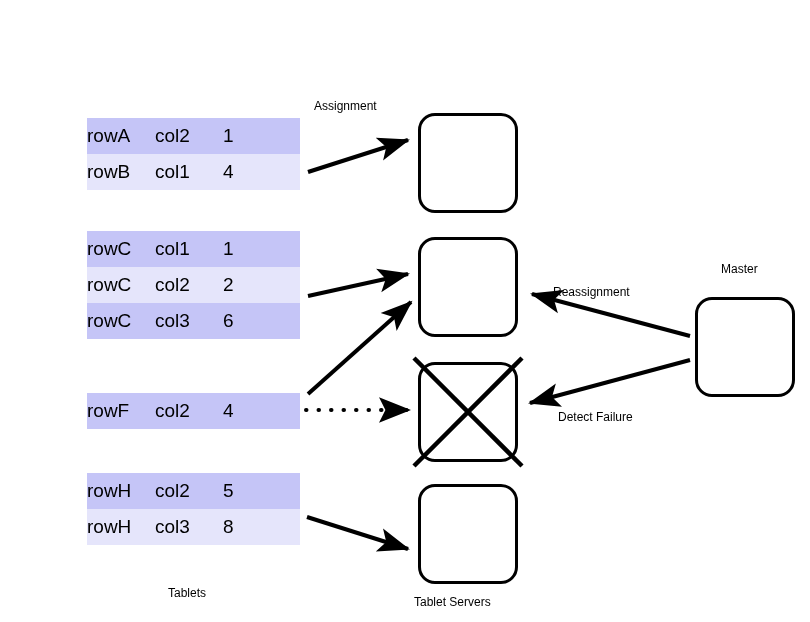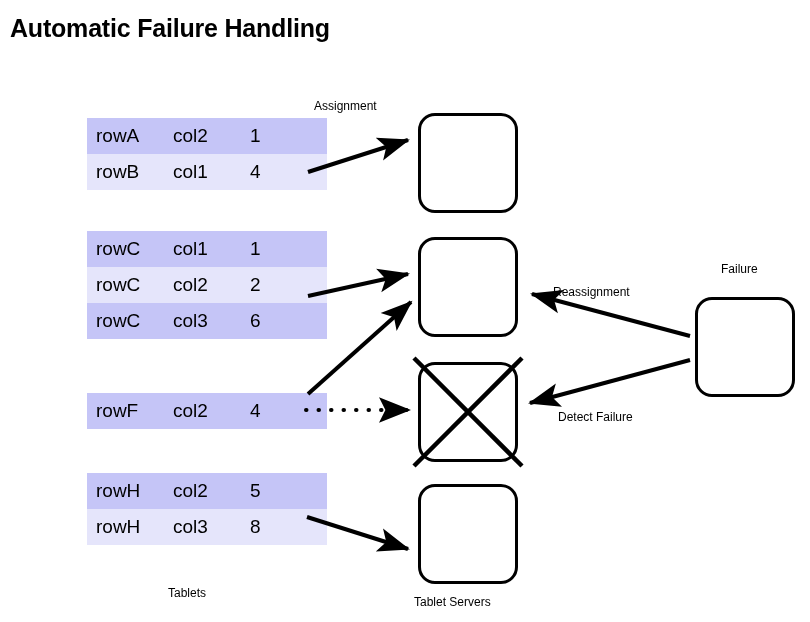--- a/index.html
+++ b/index.html
@@ -26,21 +26,21 @@
   }
   .tablet-table {
     position: absolute;
     left: 87px;
     width: 213px;
     border-collapse: collapse;
     table-layout: fixed;
   }
   .tablet-table td {
     height: 36px;
-    padding: 0 0 0 9px;
+    padding: 0 0 0 0;
     font-size: 19px;
     color: #000000;
     vertical-align: middle;
     border: none;
   }
   .tablet-table tr.shade-dark td { background: #c5c5f7; }
   .tablet-table tr.shade-light td { background: #e5e5fb; }
   .tablet-table td.c0 { width: 68px; }
   .tablet-table td.c1 { width: 68px; }
   .tablet-table td.c2 { width: 77px; }
@@ -66,21 +66,20 @@
     width: 810px;
     height: 622px;
     pointer-events: none;
   }
 </style>
 </head>
 <body>
 
 <div id="canvas">
 
-  <div id="title">Automatic Failure Handling</div>
 
   <table class="tablet-table" style="top:118px;">
     <tbody>
         <tr class="shade-dark">
       <td class="c0">rowA</td>
       <td class="c1">col2</td>
       <td class="c2">1</td>
     </tr>
     <tr class="shade-light">
       <td class="c0">rowB</td>
@@ -138,21 +137,21 @@
   <div class="server-box" style="left:418px; top:113px;"></div>
   <div class="server-box" style="left:418px; top:237px;"></div>
   <div class="server-box" style="left:418px; top:362px;"></div>
   <div class="server-box" style="left:418px; top:484px;"></div>
 
   <div class="server-box" style="left:695px; top:297px;"></div>
 
   <div class="diag-label" style="left:314px; top:99px;">Assignment</div>
   <div class="diag-label" style="left:553px; top:269px;margin-top:16px;">Reassignment</div>
   <div class="diag-label" style="left:558px; top:410px;">Detect Failure</div>
-  <div class="diag-label" style="left:721px; top:262px;">Failure</div>
+  <div class="diag-label" style="left:721px; top:262px;">Master</div>
   <div class="diag-label" style="left:168px; top:586px;">Tablets</div>
   <div class="diag-label" style="left:414px; top:595px;text-align:center;">Tablet Servers</div>
 
   <svg class="overlay" viewBox="0 0 810 622">
     <defs>
       <marker id="ah" markerWidth="9" markerHeight="9" refX="7.5" refY="3.2" orient="auto" markerUnits="strokeWidth">
         <path d="M0,0.2 L8,3.2 L0,6.2 L1.8,3.2 Z" fill="#000000"></path>
       </marker>
       <marker id="ahd" markerWidth="10" markerHeight="10" refX="7.5" refY="3.4" orient="auto" markerUnits="strokeWidth">
         <path d="M0,0.2 L8,3.4 L0,6.6 L1.6,3.4 Z" fill="#000000"></path>

